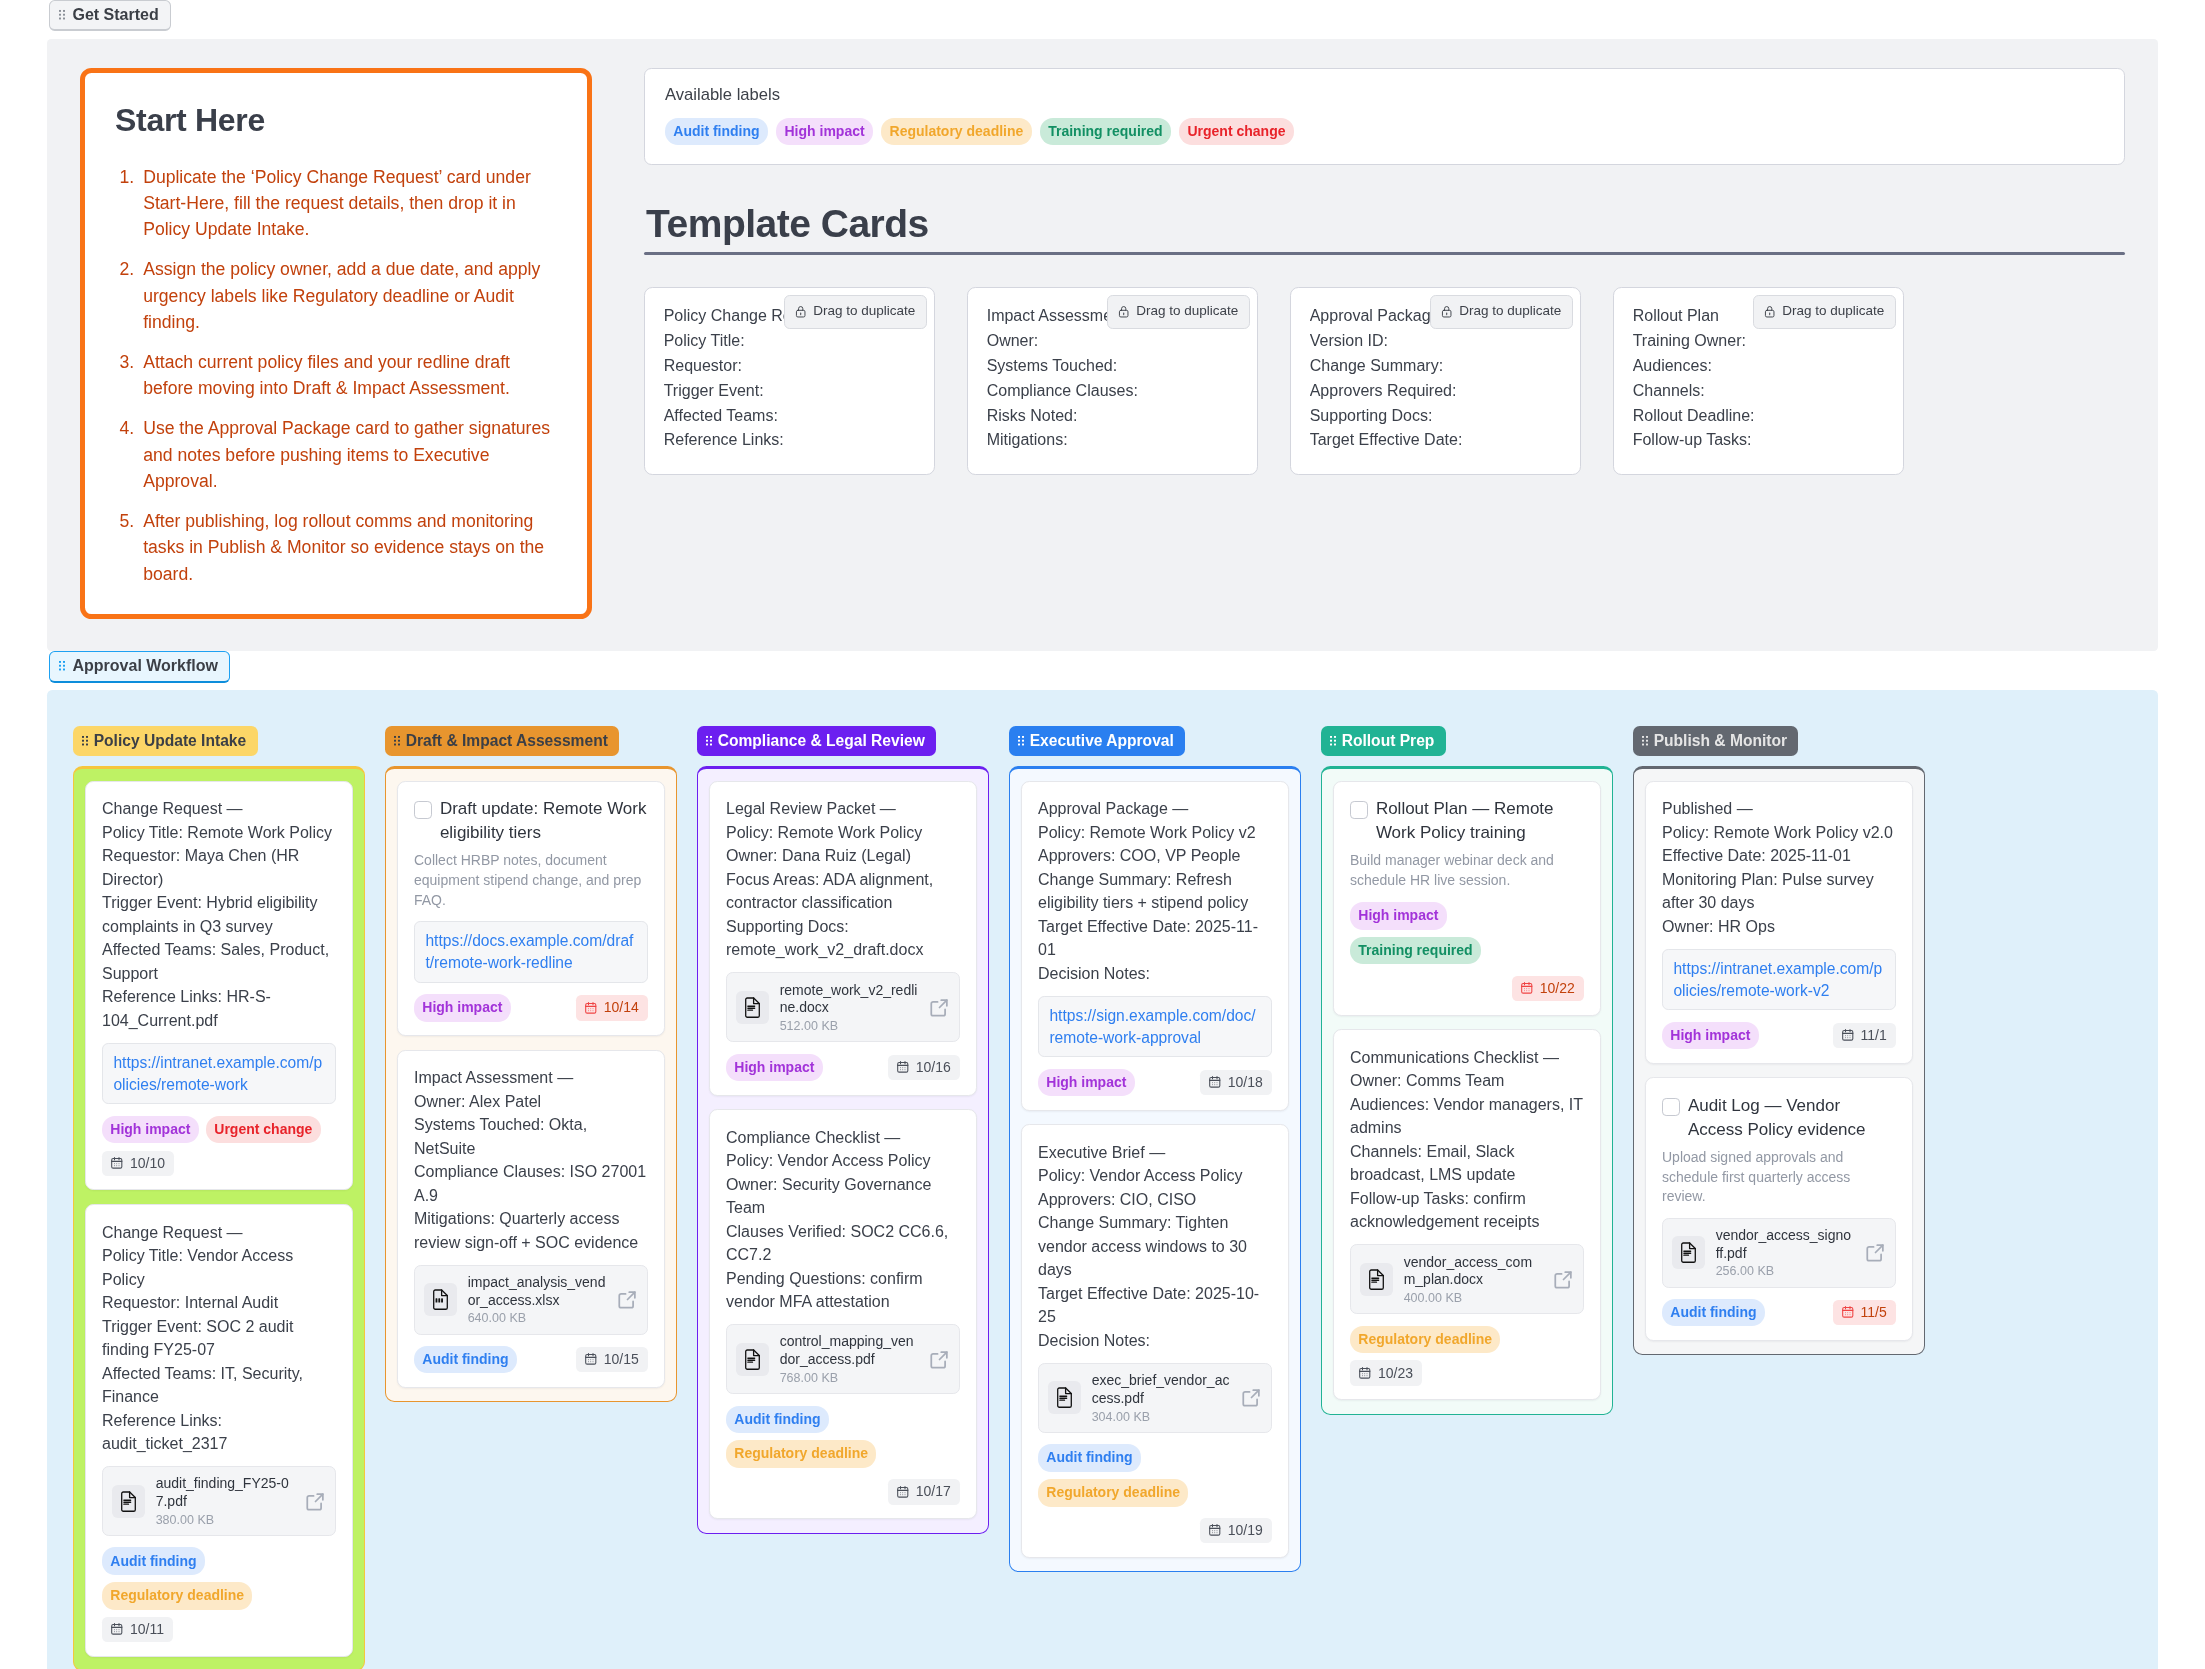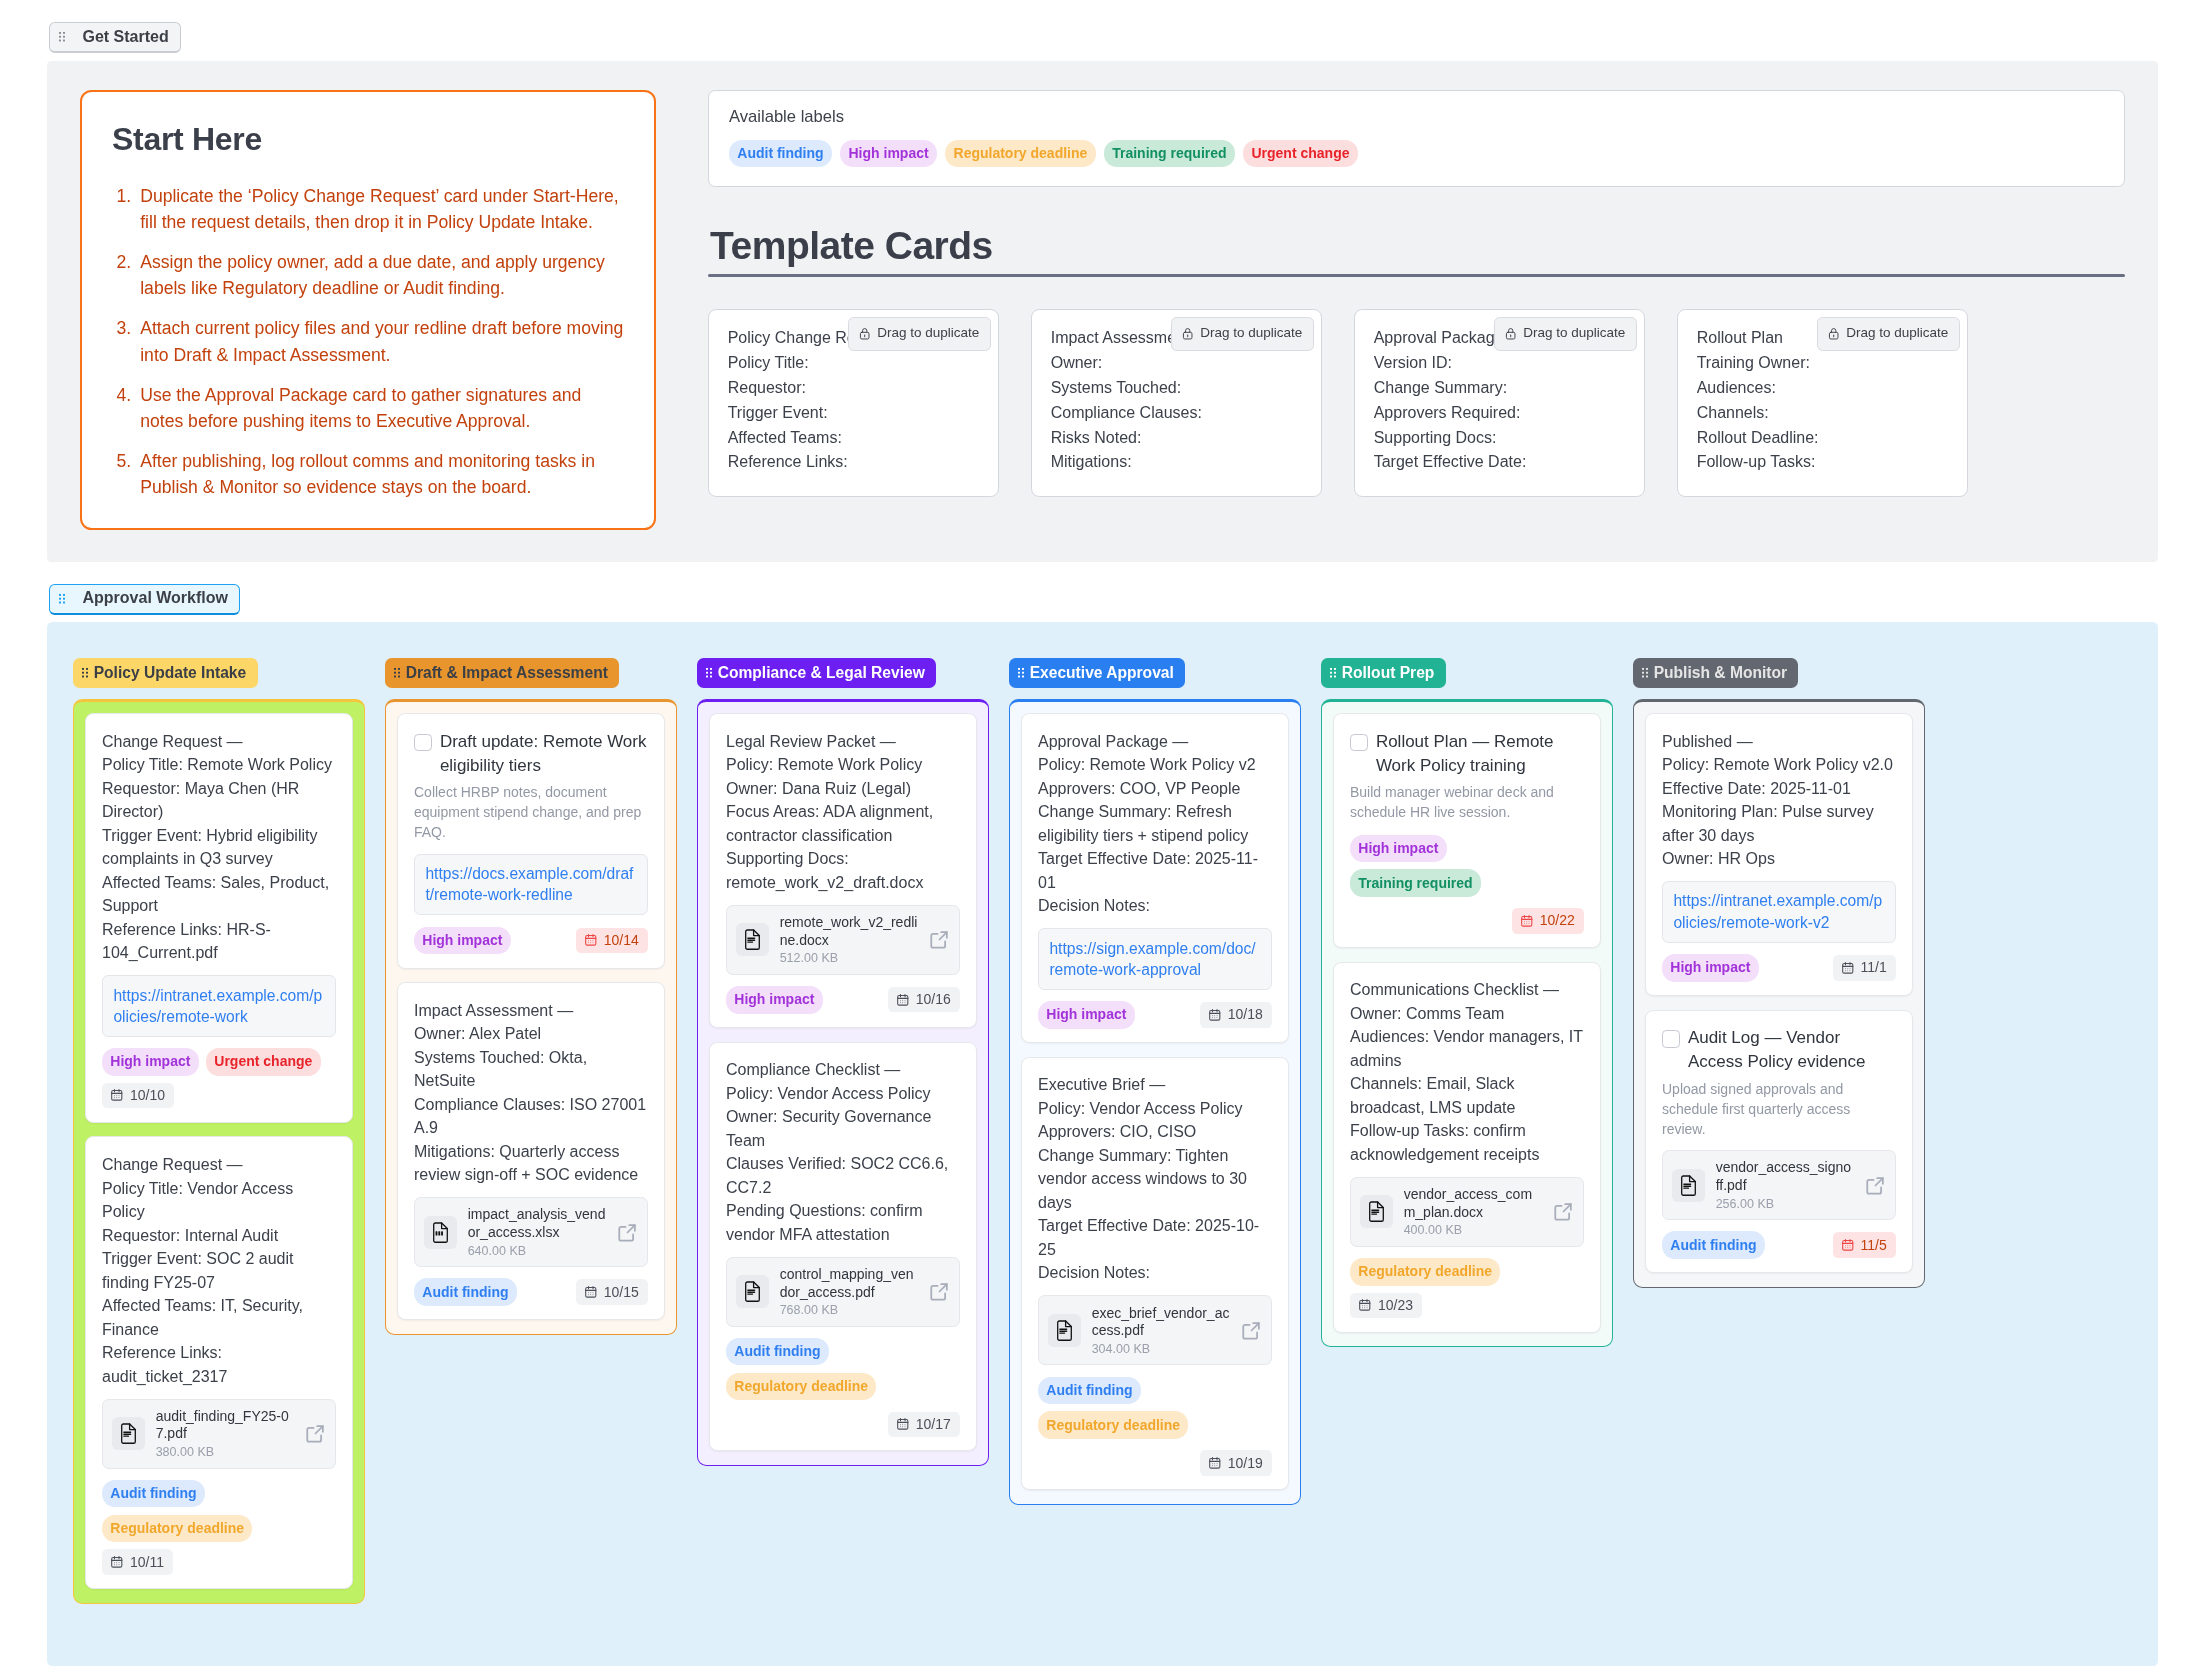--- a/index.html
+++ b/index.html
@@ -6,28 +6,28 @@
   html, body { width: 2205px; height: 1670px; }
   body {
     font-family: "Liberation Sans", sans-serif;
     background: #ffffff;
     color: #32353c;
     -webkit-font-smoothing: antialiased;
   }
 
   
   .section-tab {
-    display: inline-flex; align-items: center; gap: 17px;
+    display: inline-flex; align-items: center; gap: 7px;
     font-size: 16px; font-weight: 600; color: #3b3f46;
     padding: 5.7px 11.4px 6.7px 8.8px;
     border-radius: 5.7px;
     background: #f3f4f6;
     border: 1px solid #c9ccd1;
     border-bottom-width: 2.6px;
-    margin: 22px 0 0 49px;
+    margin: 0 0 0 49px;
     line-height: 1;
   }
   .section-tab.accent {
     background: #e8f6fe; border-color: #1da1f2; border-bottom-color:#0d8ddb;
     color:#3b3f46;
   }
   .grip {
     display: inline-block; width: 6.7px; height: 11.4px; position: relative; flex:none;
   }
   .grip::before, .grip::after {
@@ -44,23 +44,23 @@
   #getstarted-board {
     margin: 7.3px 47px 0 47px;
     background: #f1f2f4;
     border-radius: 4.2px;
     padding: 29px 33px 32px 33px;
     display: flex;
     gap: 52px;
     align-items: flex-start;
   }
   #start-here-card {
-    width: 576px;
+    width: 512px;
     background: #ffffff;
-    border: 2px solid #f97316;
+    border: 5px solid #f97316;
     border-radius: 11.4px;
     padding: 29px 30px 27px 30px;
     flex: none;
   }
   #start-here-card h1 {
     font-size: 32px; font-weight: 700; letter-spacing: -0.3px;
     color: #3a3f4a; margin-bottom: 25px;
   }
   #start-here-card ol { padding-left: 24px; }
   #start-here-card li {

